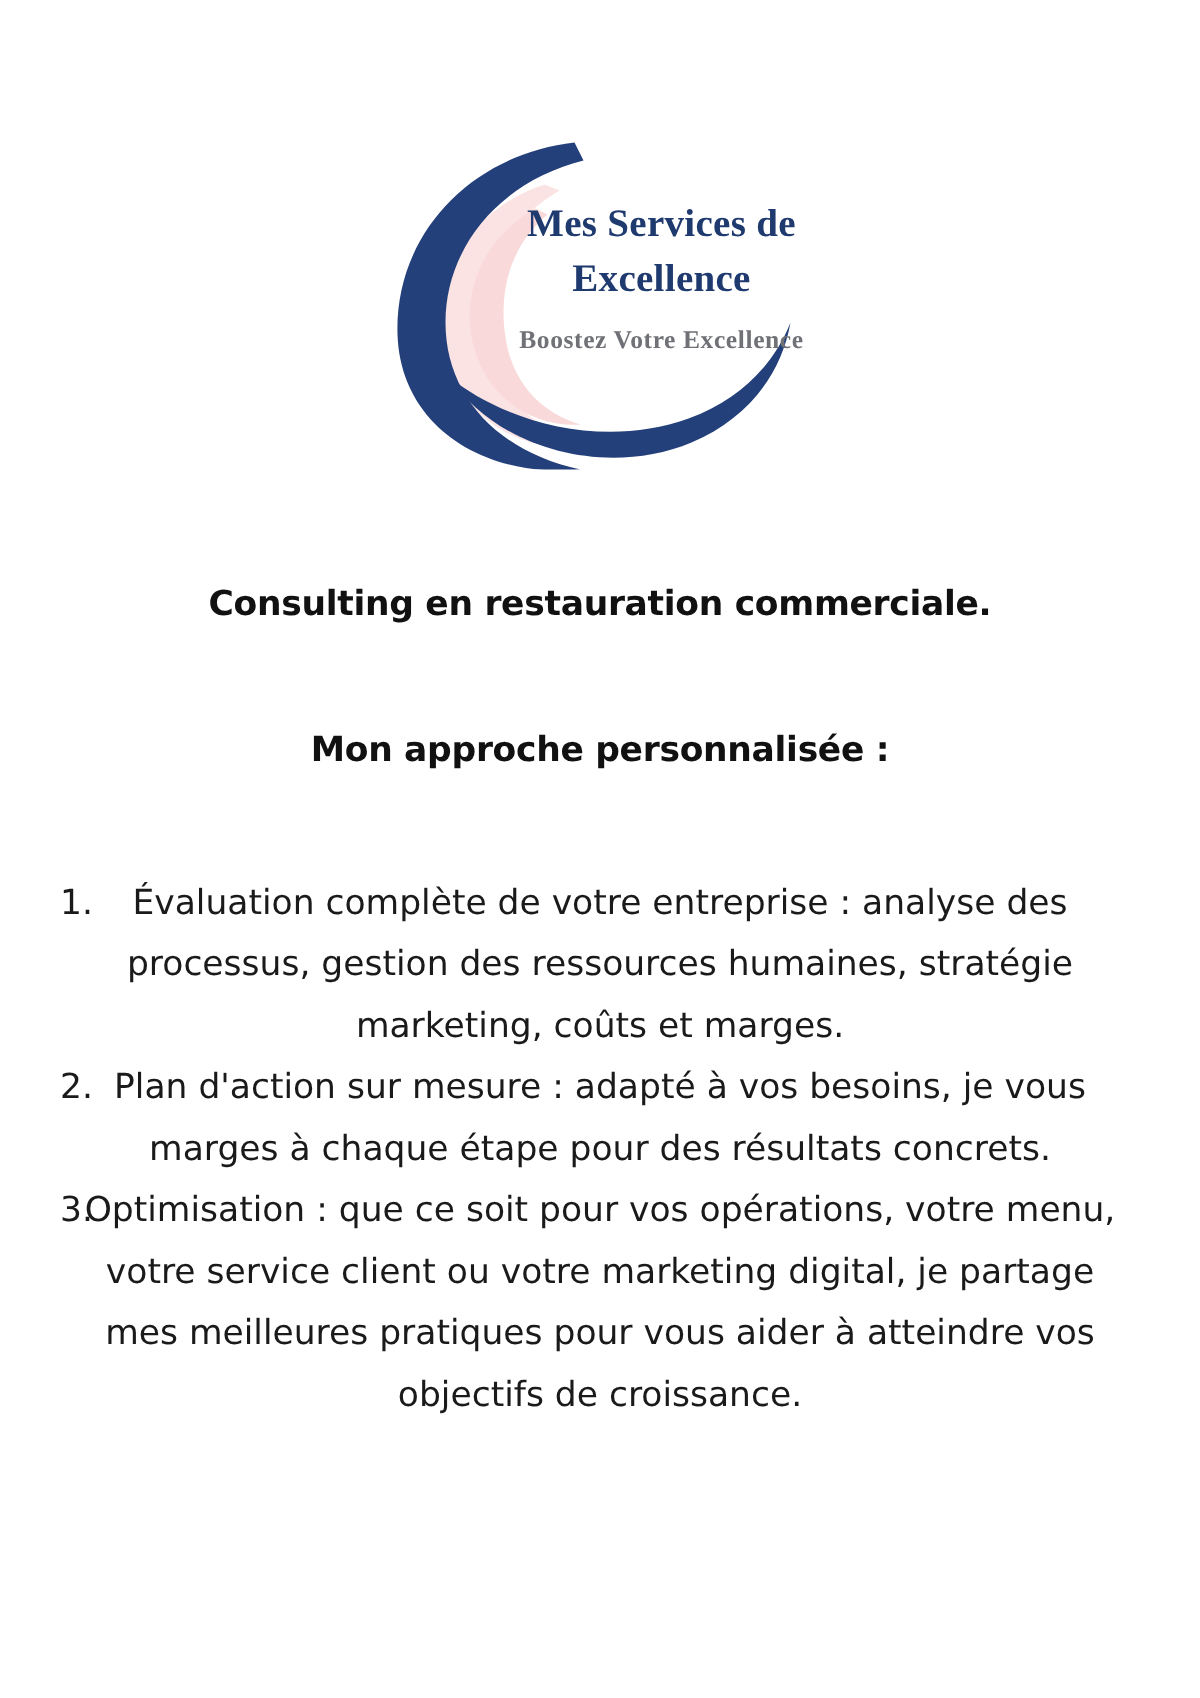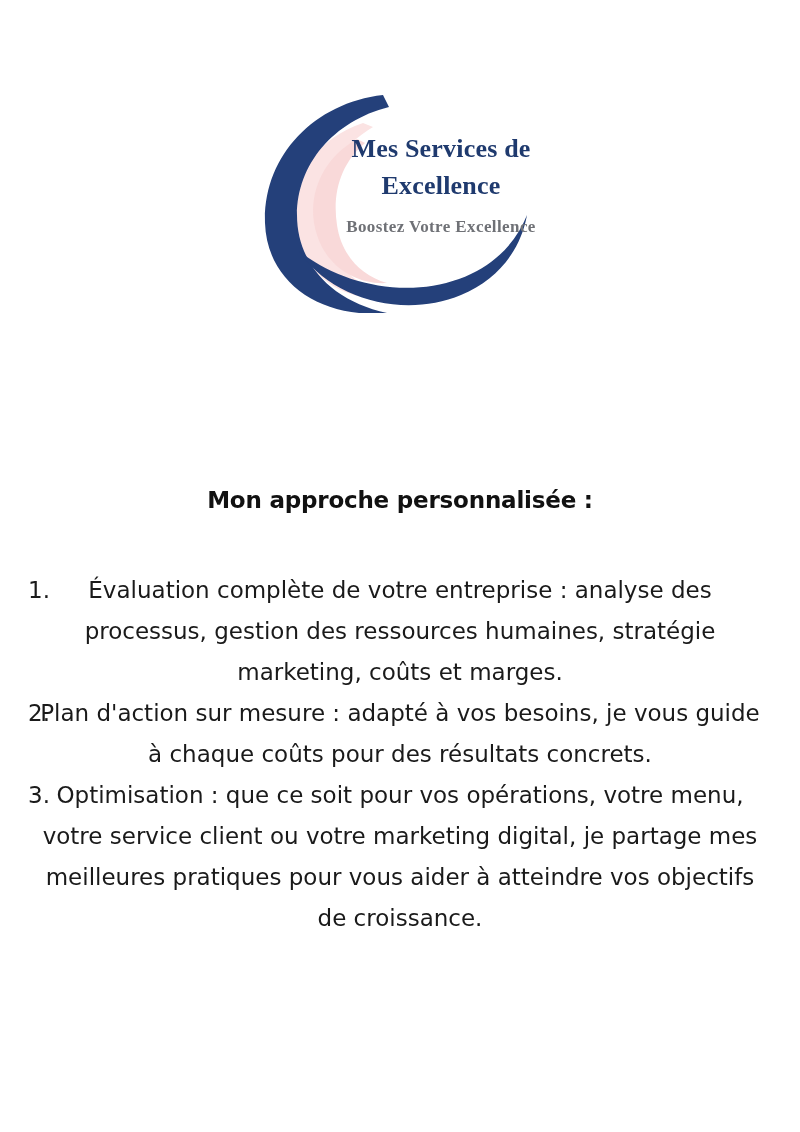--- a/index.html
+++ b/index.html
@@ -94,21 +94,21 @@
   }
 
   
   .list-block {
     position: absolute;
     top: 566px;
     left: 14px;
     width: 772px;
   }
   ol.approach-list {
-    margin: 4px;
+    margin: 16px;
     padding: 0;
     list-style: none;
     counter-reset: approach;
   }
   ol.approach-list > li {
     counter-increment: approach;
     position: relative;
     text-align: center;
     font-size: 23px;
     line-height: 41px;
@@ -150,29 +150,30 @@
                  C 281 160, 258 184, 224 196 C 168 216, 104 200, 64 168 Z" fill="#24407a"></path>
       </svg>
       <div class="logo-text">
         <div class="logo-line1">Mes Services de</div>
         <div class="logo-line2">Excellence</div>
         <div class="logo-tagline">Boostez Votre Excellence</div>
       </div>
     </div>
   </div>
 
+  <div class="heading-main">Consulting en restauration commerciale.</div>
   <div class="heading-sub">Mon approche personnalisée :</div>
 
   <div class="list-block">
     <ol class="approach-list">
       <li>
         <span class="li-text">Évaluation complète de votre entreprise : analyse des processus, gestion des ressources humaines, stratégie marketing, coûts et marges.</span>
       </li>
       <li>
-        <span class="li-text">Plan d'action sur mesure : adapté à vos besoins, je vous guide à chaque coûts pour des résultats concrets.</span>
+        <span class="li-text">Plan d'action sur mesure : adapté à vos besoins, je vous marges à chaque étape pour des résultats concrets.</span>
       </li>
       <li>
         <span class="li-text">Optimisation : que ce soit pour vos opérations, votre menu, votre service client ou votre marketing digital, je partage mes meilleures pratiques pour vous aider à atteindre vos objectifs de croissance.</span>
       </li>
     </ol>
   </div>
 
 </div>
 
 </body></html>

